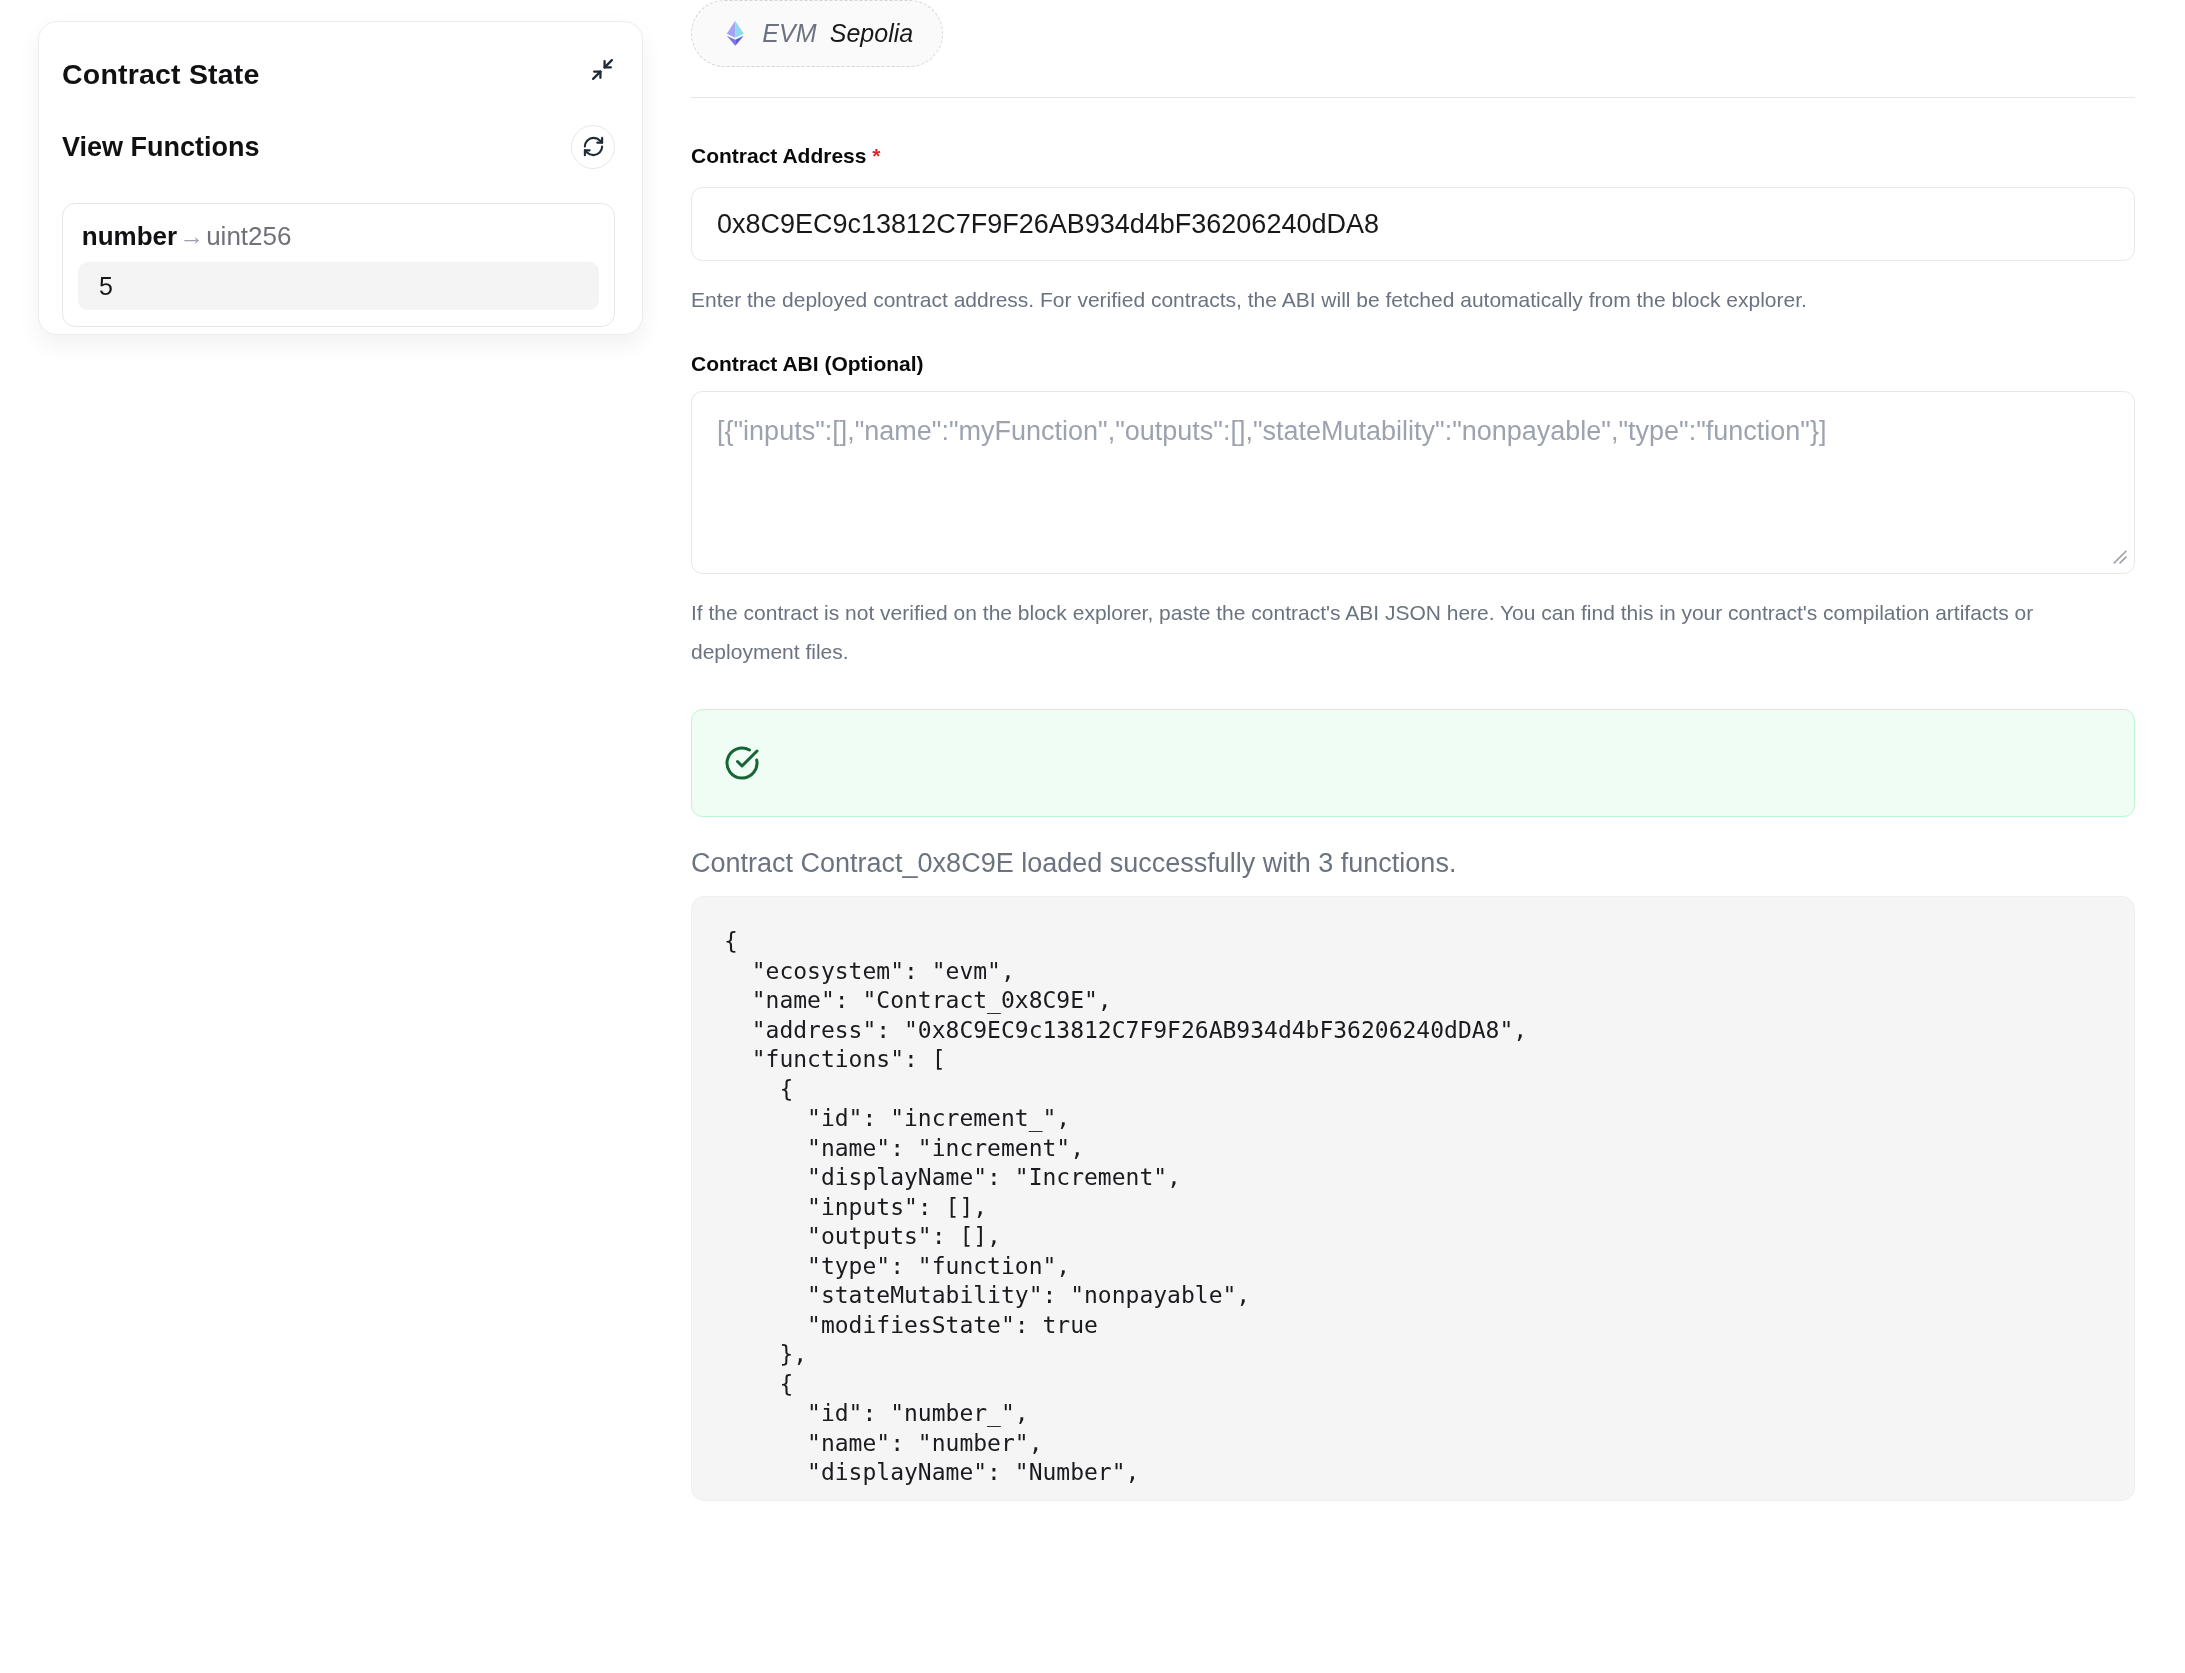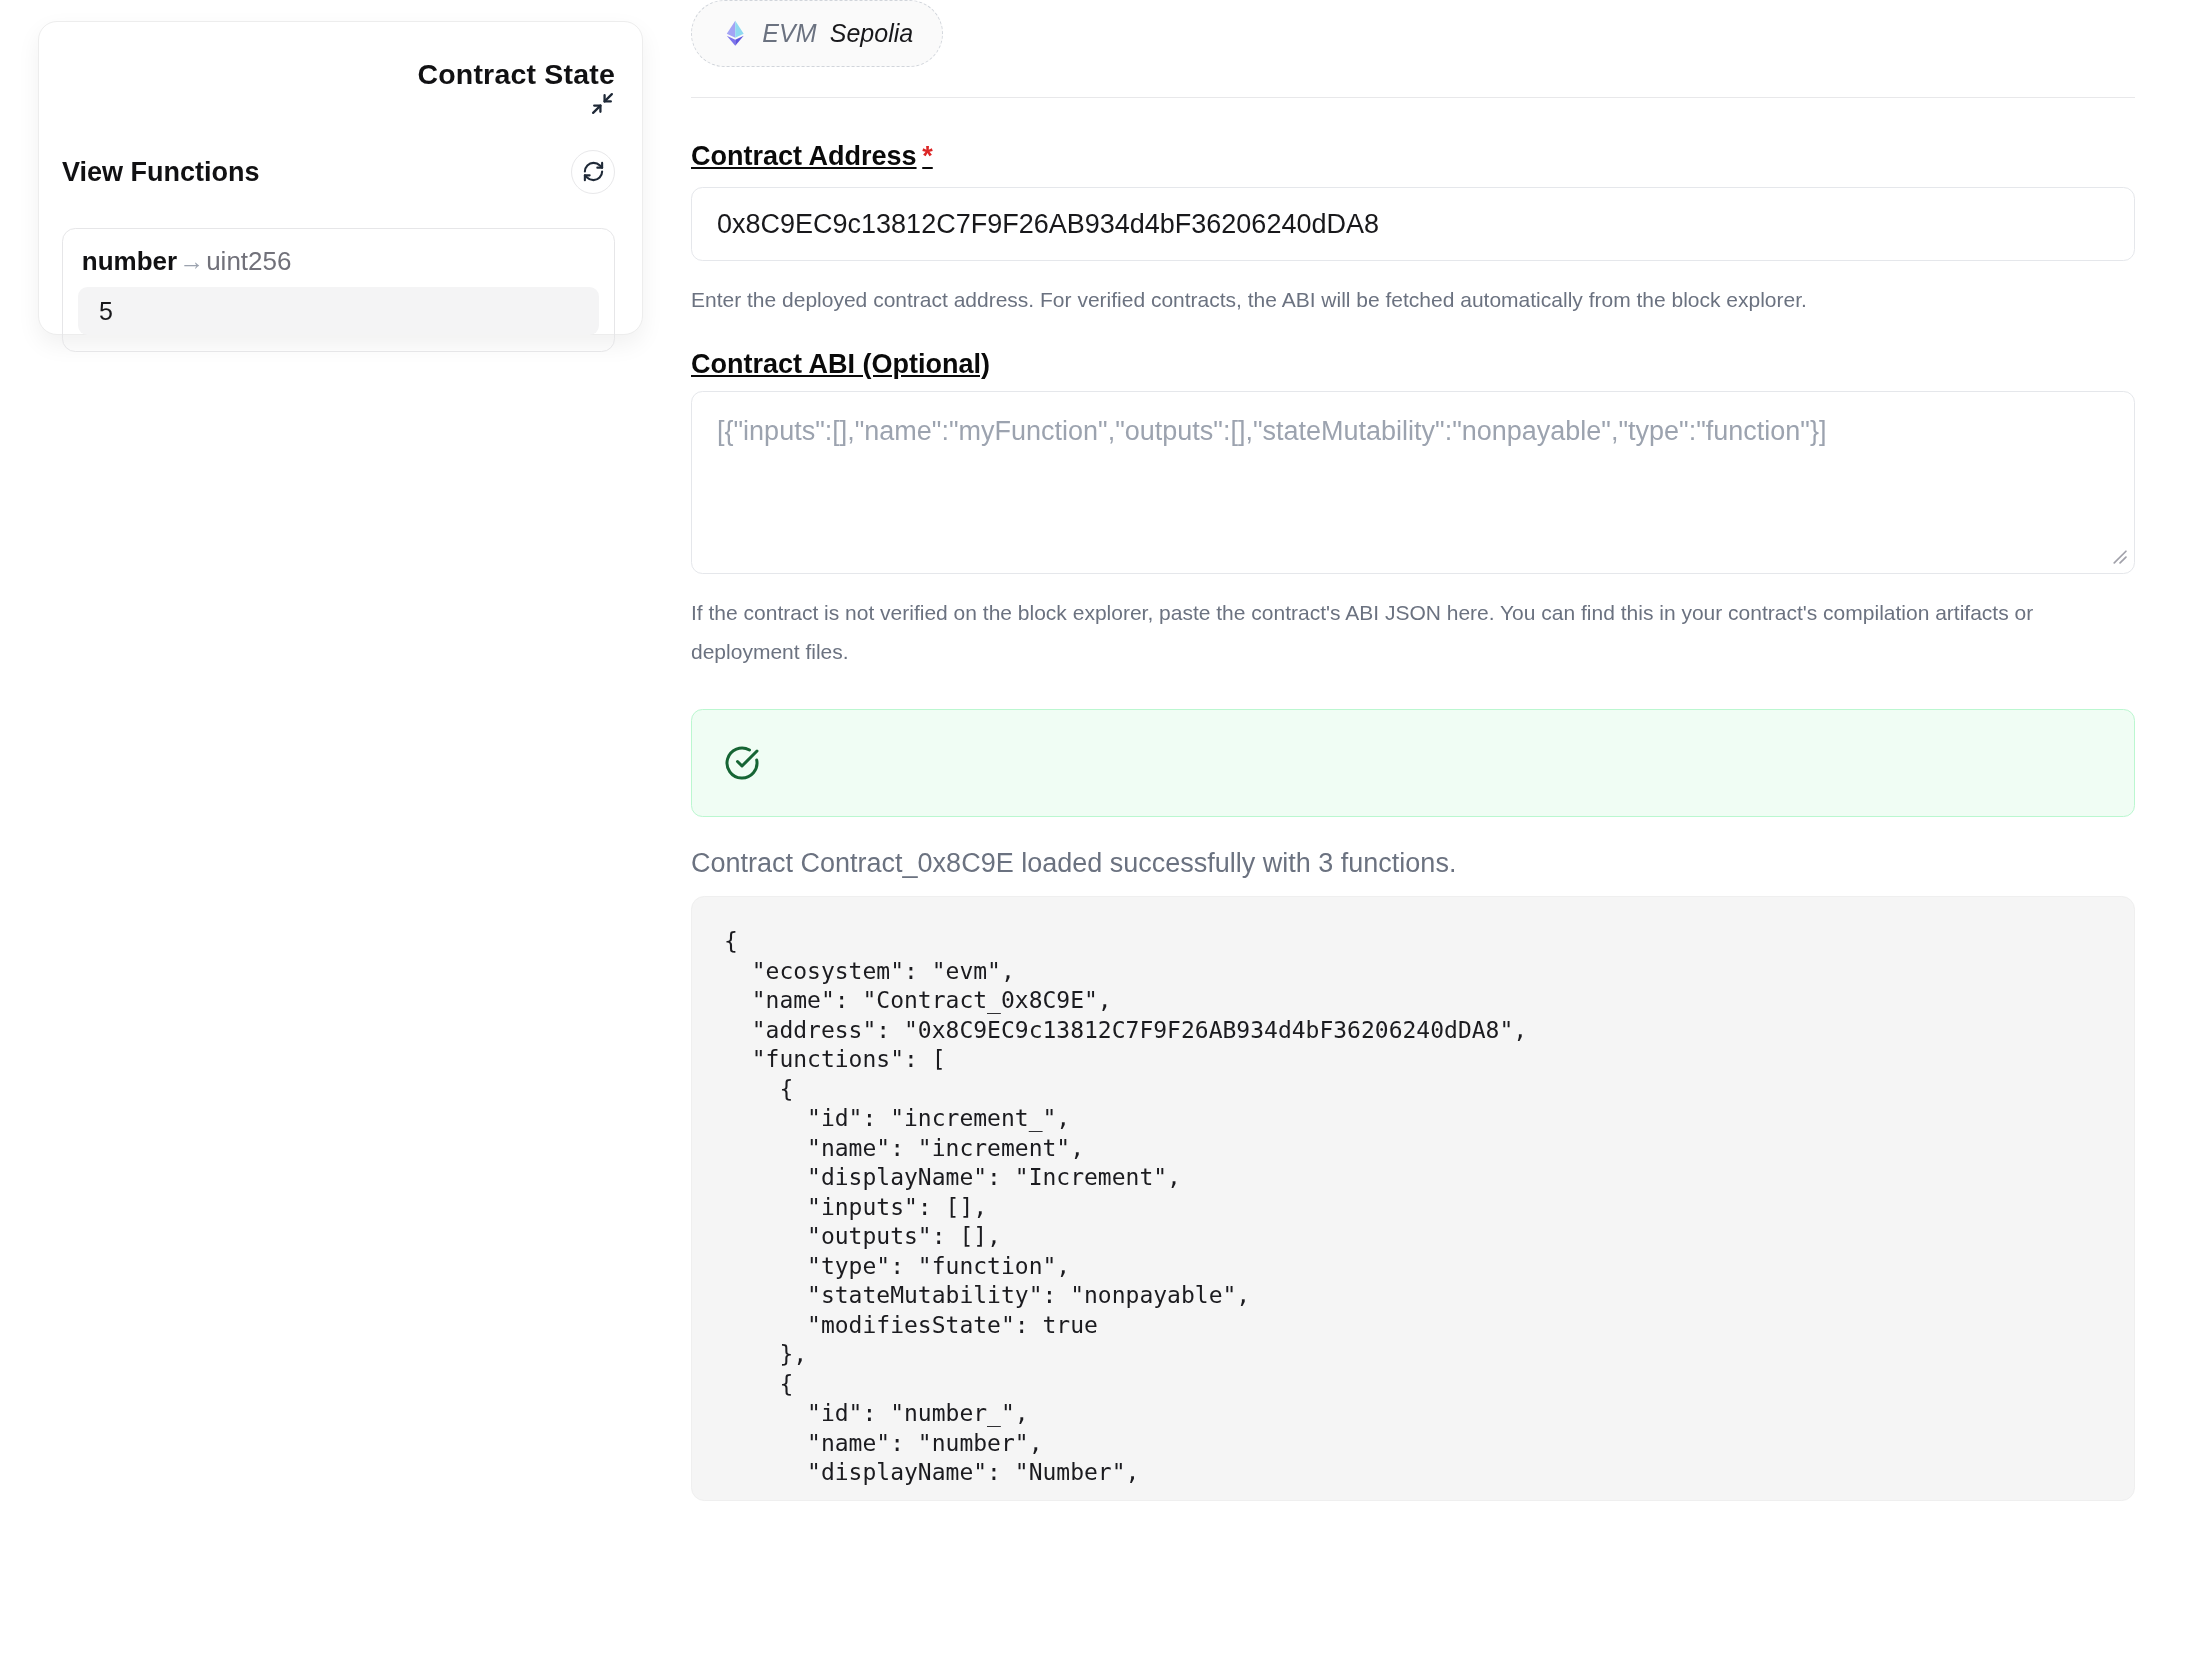--- a/index.html
+++ b/index.html
@@ -18,21 +18,21 @@
     position:absolute; left:38px; top:21px;
     width:605px; height:314px;
     background:#ffffff;
     border:1px solid #ededed;
     border-radius:19px;
     box-shadow:0 9.5px 23px rgba(0,0,0,0.06);
     padding:25px 27px 0 23px;
   }
   .card-head {
     margin-top:9.5px;
-    display:flex; align-items:flex-end; justify-content:space-between;flex-direction:column;
+    display:flex; align-items:flex-start; justify-content:space-between;
   }
   .card-title { font-size:28.5px; line-height:34px; font-weight:700; color:#111113; letter-spacing:0.2px; }
   .icon-plain { width:25px; height:25px; color:#1f2937; cursor:pointer; }
   .icon-plain svg { width:25px; height:25px; display:block; }
   .card-sub {
     margin-top:34px;
     display:flex; align-items:center; justify-content:space-between;
   }
   .sub-title { font-size:27px; line-height:32px; font-weight:700; color:#111113; }
   .refresh-btn {
@@ -66,21 +66,21 @@
     height:67px; padding:0 28.5px;
     border:1.9px dashed #d1d5db; border-radius:34px;
     background:#fafafa; cursor:pointer;font-style:italic;
   }
   .eth-icon svg { width:28.5px; height:28.5px; display:block; }
   .badge-eco { font-size:25px; color:#6b7280; font-weight:500; }
   .badge-net { font-size:25px; color:#18181b; font-weight:500; }
 
   .divider { margin-top:30px; border:none; border-top:1px solid #e8e8ea; width:100%; }
 
-  .field-label { display:block; margin-top:42px; font-size:27px; line-height:32px; font-weight:700; color:#0a0a0a;text-decoration:underline; }
+  .field-label { display:block; margin-top:42px; font-size:21px; line-height:32px; font-weight:700; color:#0a0a0a; }
   .field-label .req { color:#dc2626; font-weight:700; margin-left:5.7px; }
 
   .text-input {
     margin-top:15px; display:block; width:100%; height:74px;
     border:1px solid #e5e7eb; border-radius:11.4px;
     padding:12px 25px; font-size:27px; color:#18181b;
     font-family:"Liberation Sans", sans-serif;
     outline:none; background:#fff;
   }
 

